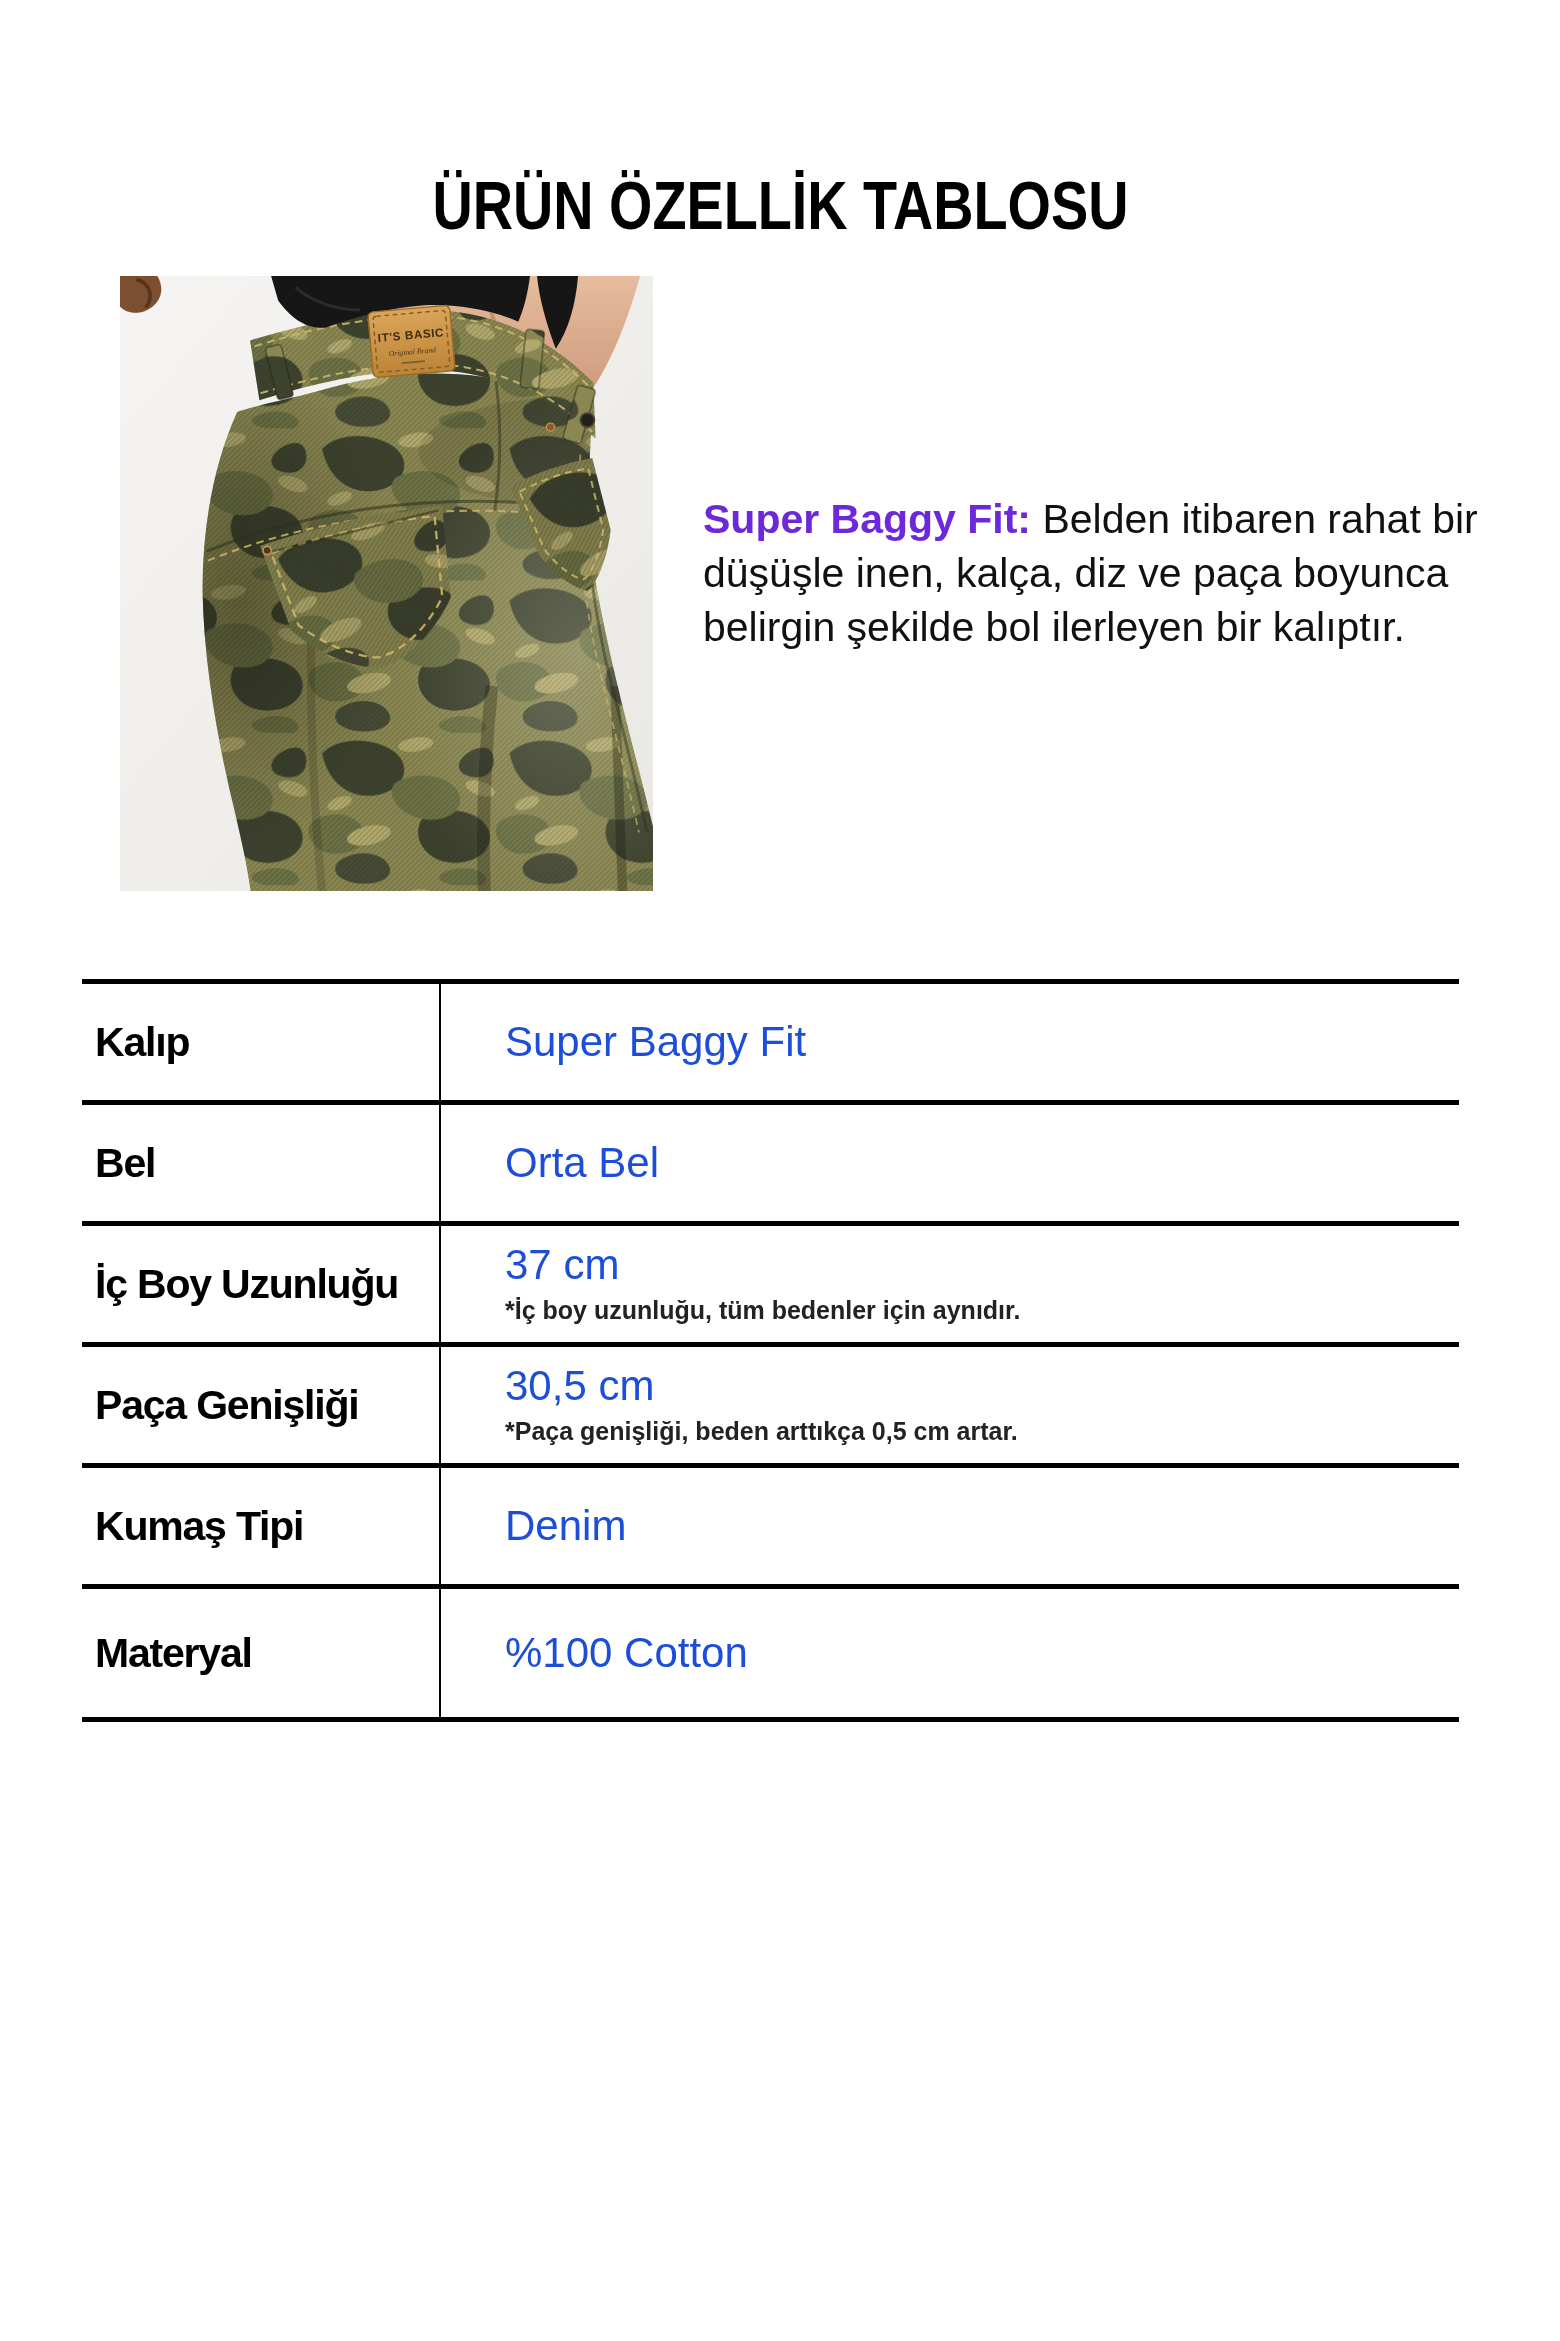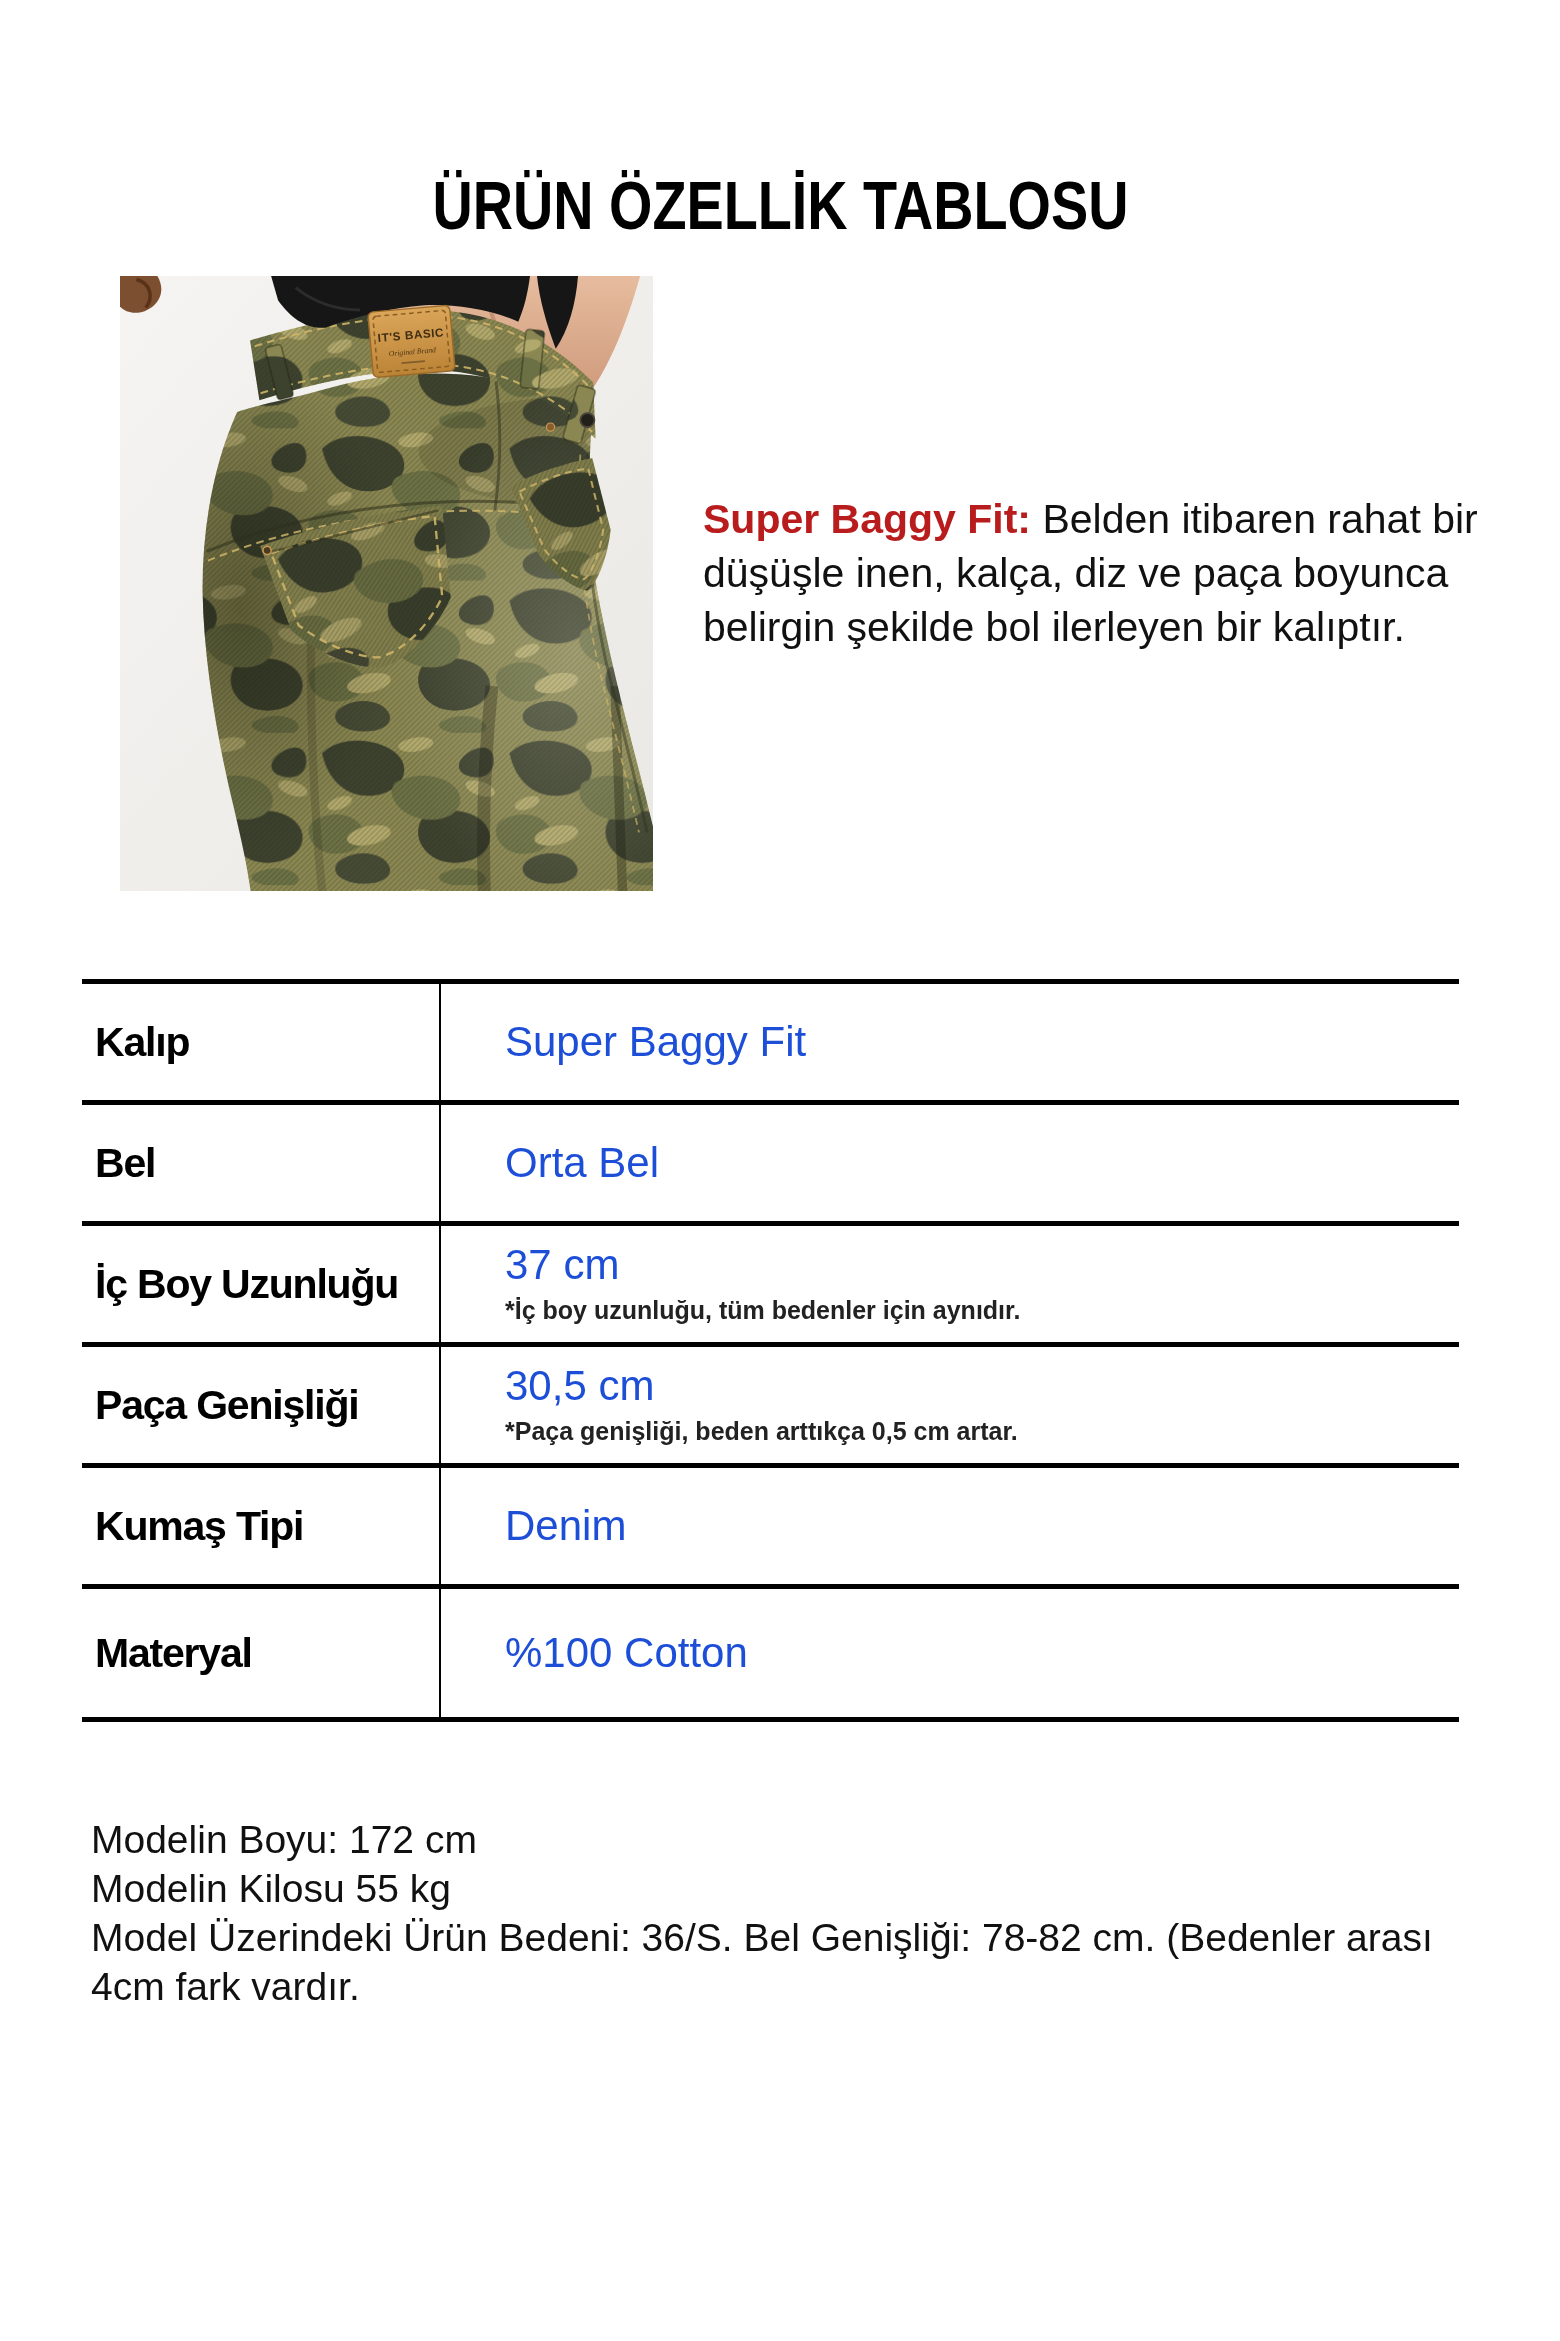--- a/index.html
+++ b/index.html
@@ -7,21 +7,21 @@
         font-family:"Liberation Sans","DejaVu Sans",sans-serif;color:#000;}
 
   .page-title{position:absolute;top:171px;left:0;width:100%;margin:0;text-align:center;
         font-size:68px;line-height:1;font-weight:700;letter-spacing:0;
         transform:scaleX(0.82);white-space:nowrap;}
 
   .photo-wrap{position:absolute;left:120px;top:276px;width:533px;height:615px;}
 
   .description{position:absolute;left:703px;top:492px;width:817px;margin:0;
         font-size:41px;line-height:54px;color:#111;}
-  .description b{color:#b91c1c;margin-top:16px;}
+  .description b{color:#6d28d9;margin-top:16px;}
 
   .spec-table{position:absolute;left:82px;top:979px;width:1377px;}
   .spec-row{display:flex;height:121px;border-top:5.9px solid #000;box-sizing:border-box;}
   .spec-row.last{height:138px;border-bottom:5.9px solid #000;}
   .cell-label{width:357px;flex:0 0 357px;display:flex;align-items:center;
         padding-left:13px;box-sizing:border-box;font-weight:700;font-size:41px;letter-spacing:-1.2px;}
   .cell-value{flex:1;border-left:2.9px solid #000;display:flex;flex-direction:column;
         justify-content:center;padding-left:64px;box-sizing:border-box;}
   .value{font-size:42px;color:#1d4ed8;line-height:1.05;}
   .note{font-size:25px;color:#222;margin-top:9.4px;line-height:1.15;font-weight:bold;}
@@ -203,20 +203,15 @@
     </div>
     <div class="spec-row last">
       <div class="cell-label">Materyal</div>
       <div class="cell-value">
         <div class="value">%100 Cotton</div>
 
       </div>
     </div>
   </div>
 
-  <div class="model-info">
-    <p>Modelin Boyu: 172 cm</p>
-    <p>Modelin Kilosu 55 kg</p>
-    <p>Model Üzerindeki Ürün Bedeni: 36/S. Bel Genişliği: 78-82 cm. (Bedenler arası 4cm fark vardır.</p>
-  </div>
 
 </div>
 
 
 </body></html>

